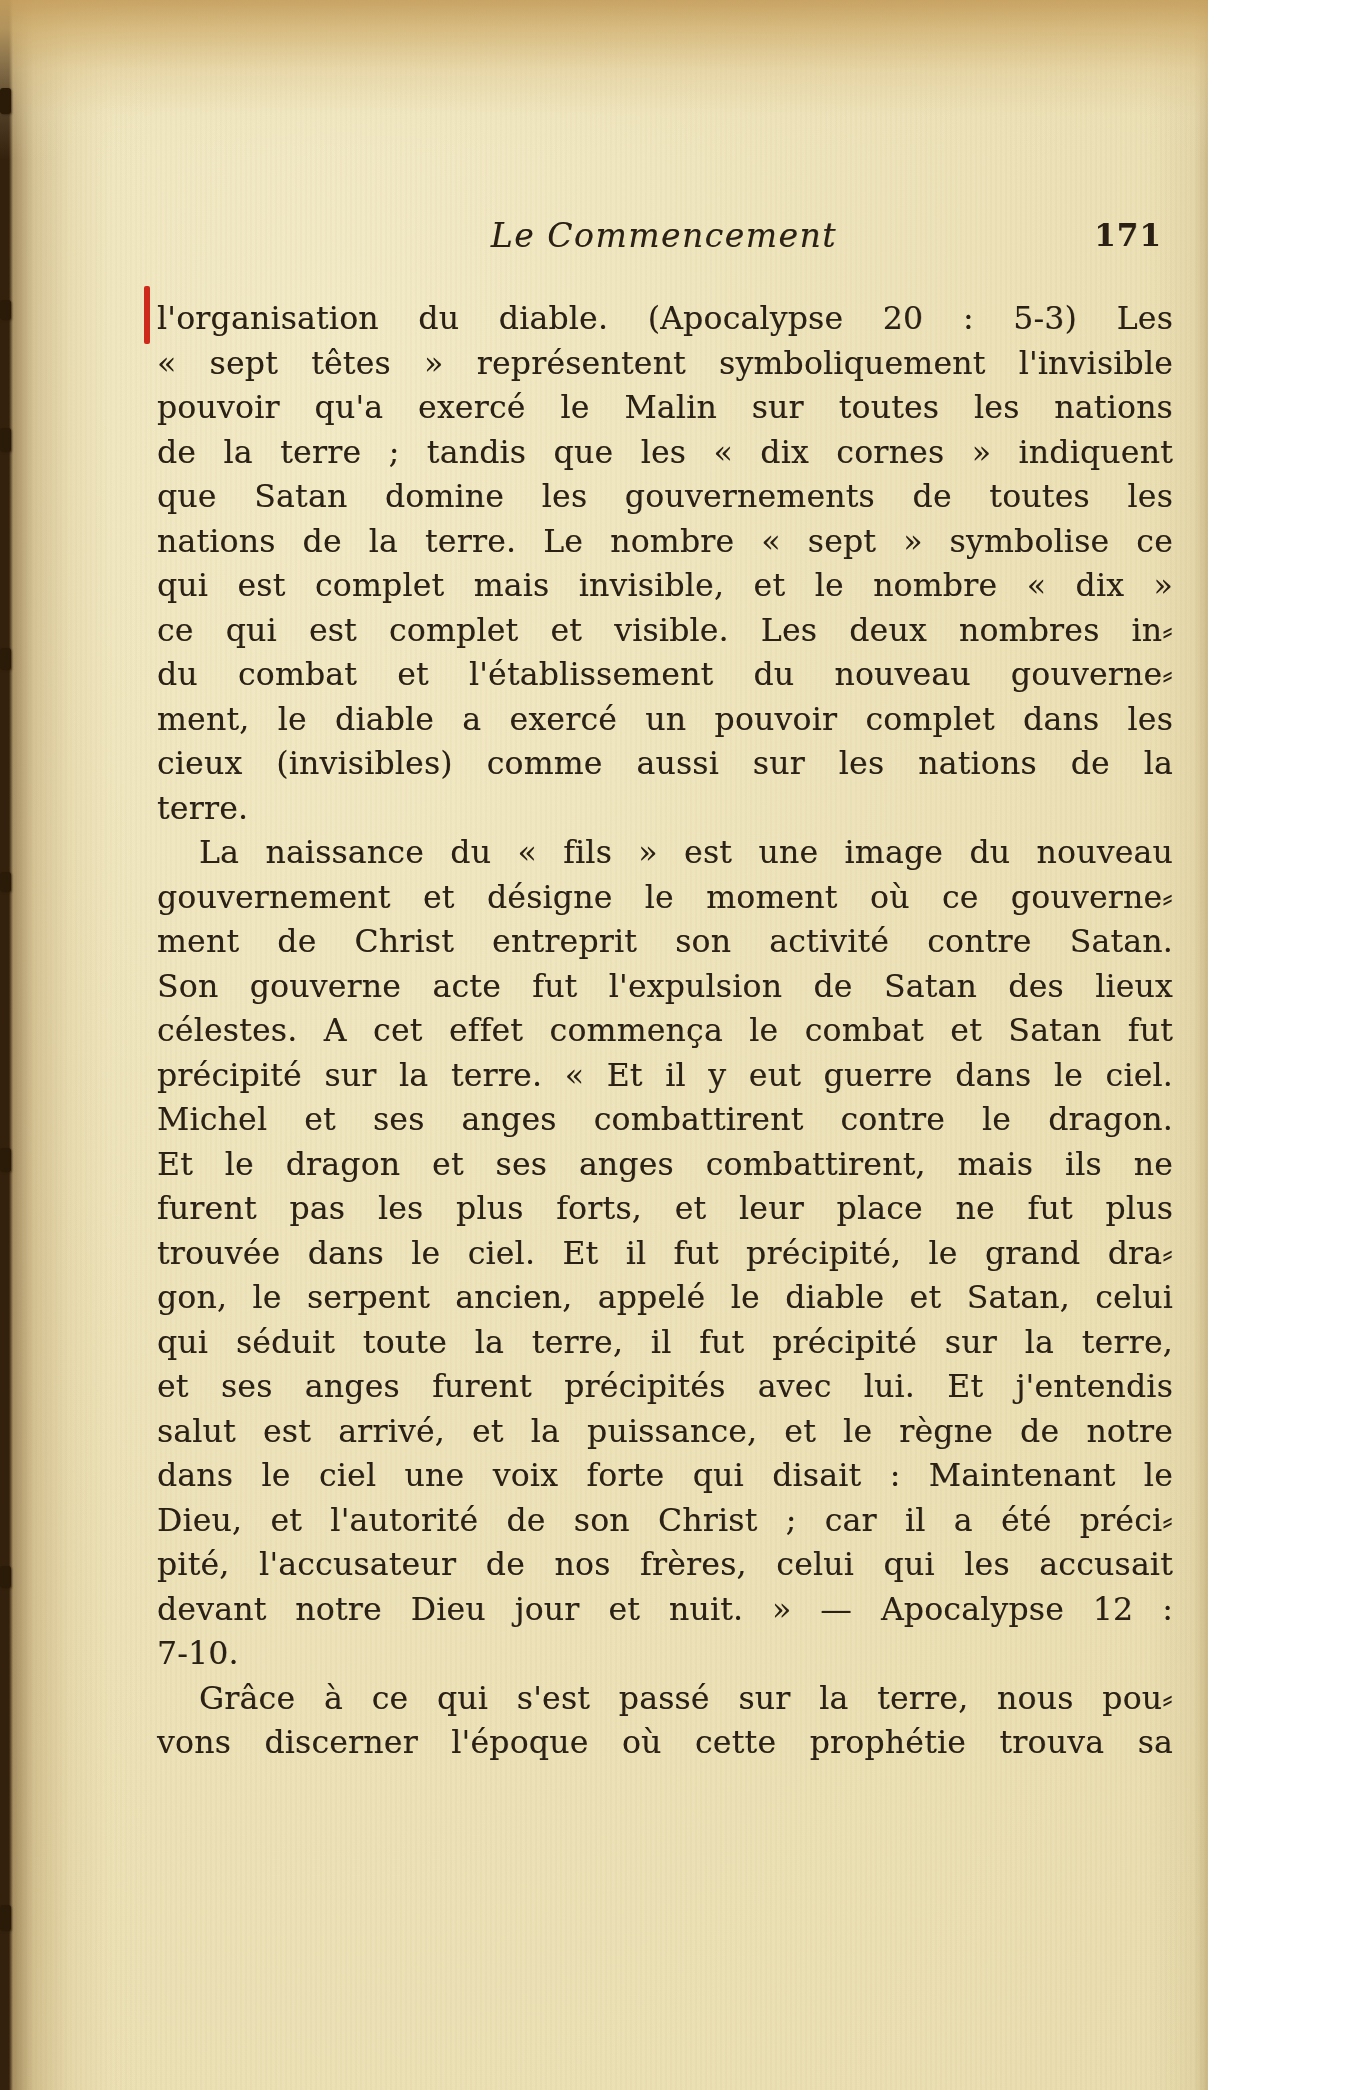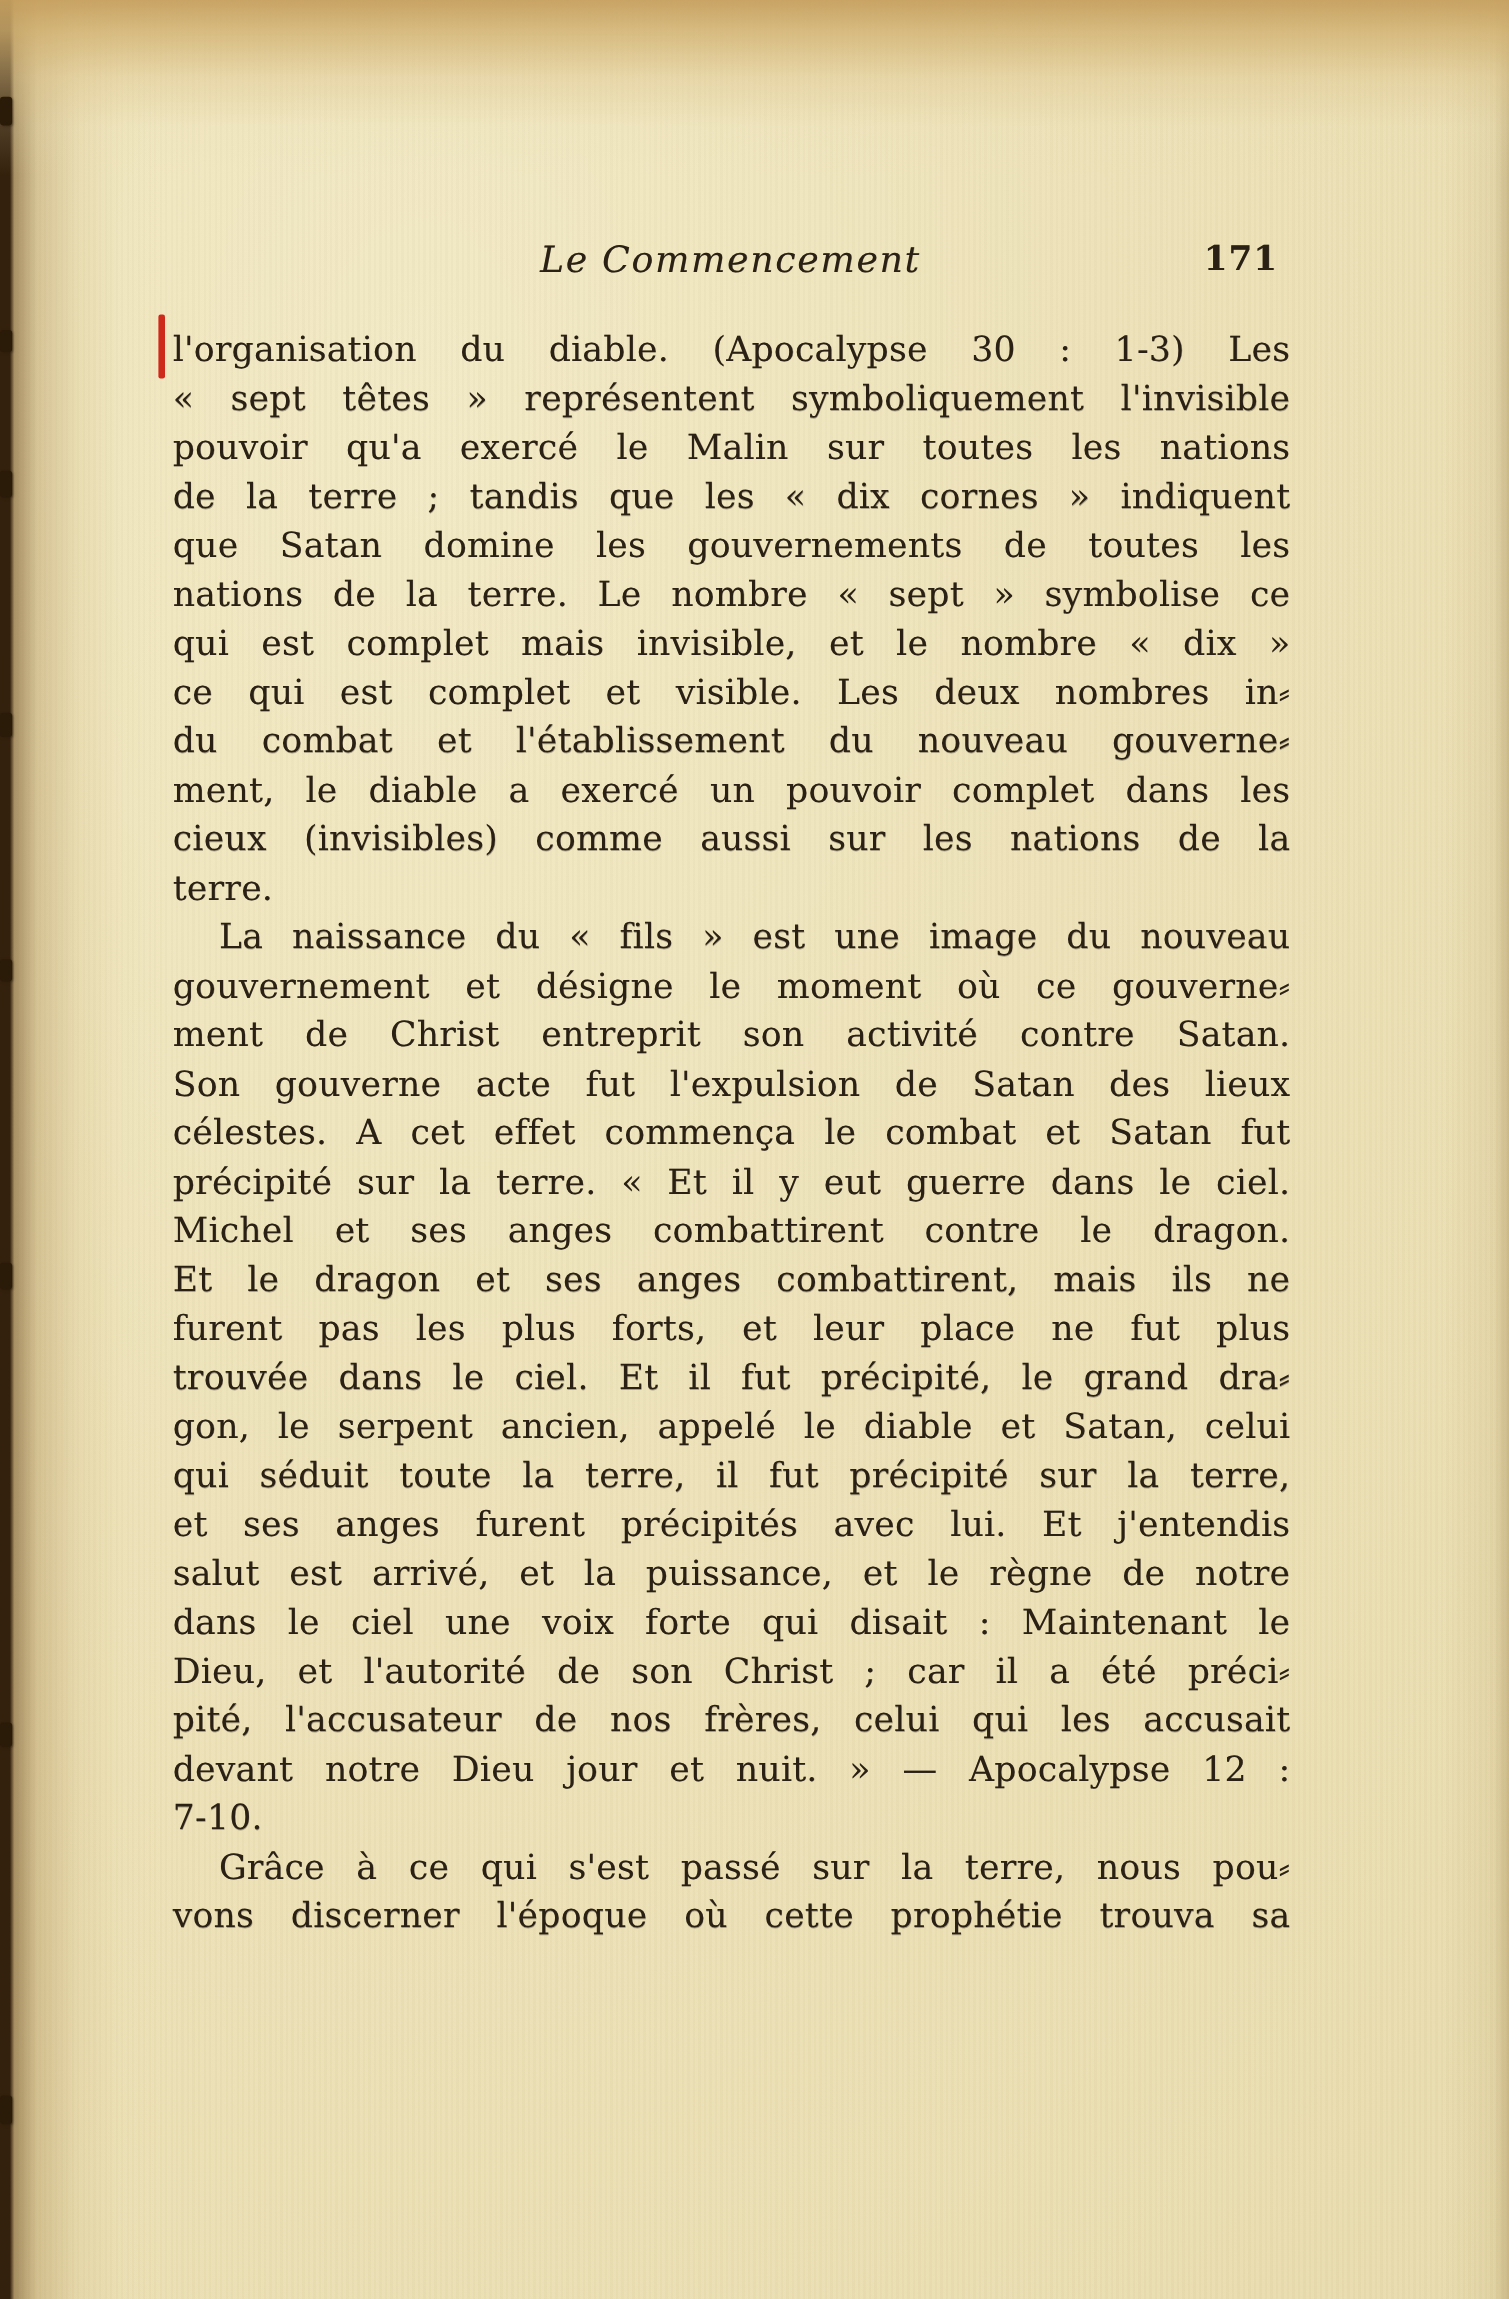--- a/index.html
+++ b/index.html
@@ -1,21 +1,21 @@
 <!DOCTYPE html>
 <html><head>
 <meta charset="utf-8">
 <style>
   html,body { margin:0; padding:0; }
   body {
     width:1372px; height:2090px; overflow:hidden;
     font-family:"DejaVu Serif","Liberation Serif",serif;
   }
   .page {
-    position:relative; width:1372px; height:2090px;
+    position:relative; width:1208px; height:2090px;
     background-color:#ece1b6;
     background-image:
       
       linear-gradient(180deg, rgba(198,160,96,0.95) 0px, rgba(209,176,112,0.80) 28px,
         rgba(222,196,140,0.45) 70px, rgba(234,219,176,0.15) 115px, rgba(236,224,184,0) 160px),
       
       linear-gradient(90deg, rgba(52,33,13,1) 0px, rgba(52,33,13,1) 9px, rgba(120,88,42,0.60) 13px,
         rgba(172,140,82,0.38) 34px, rgba(205,180,122,0.20) 70px, rgba(230,215,165,0.08) 110px, rgba(236,226,187,0) 150px),
       
       linear-gradient(270deg, rgba(150,118,62,0.35) 0px, rgba(170,140,80,0.12) 14px, rgba(0,0,0,0) 60px),
@@ -71,21 +71,21 @@
 
   <div class="header">
     <div class="running-title">Le Commencement</div>
     <div class="page-num">171</div>
   </div>
 
   <div class="red-mark" id="red-mark" style="background: rgb(205, 42, 28);"></div>
 
   <div class="bodytext" id="body-text">
       <div class="paragraph">
-        <div class="line">l'organisation du diable. (Apocalypse 30 : 1-3) Les</div>
+        <div class="line">l'organisation du diable. (Apocalypse 20 : 5-3) Les</div>
         <div class="line">« sept têtes » représentent symboliquement l'invisible</div>
         <div class="line">pouvoir qu'a exercé le Malin sur toutes les nations</div>
         <div class="line">de la terre ; tandis que les « dix cornes » indiquent</div>
         <div class="line">que Satan domine les gouvernements de toutes les</div>
         <div class="line">nations de la terre. Le nombre « sept » symbolise ce</div>
         <div class="line">qui est complet mais invisible, et le nombre « dix »</div>
         <div class="line">ce qui est complet et visible. Les deux nombres in⸗</div>
         <div class="line">du combat et l'établissement du nouveau gouverne⸗</div>
         <div class="line">ment, le diable a exercé un pouvoir complet dans les</div>
         <div class="line">cieux (invisibles) comme aussi sur les nations de la</div>

